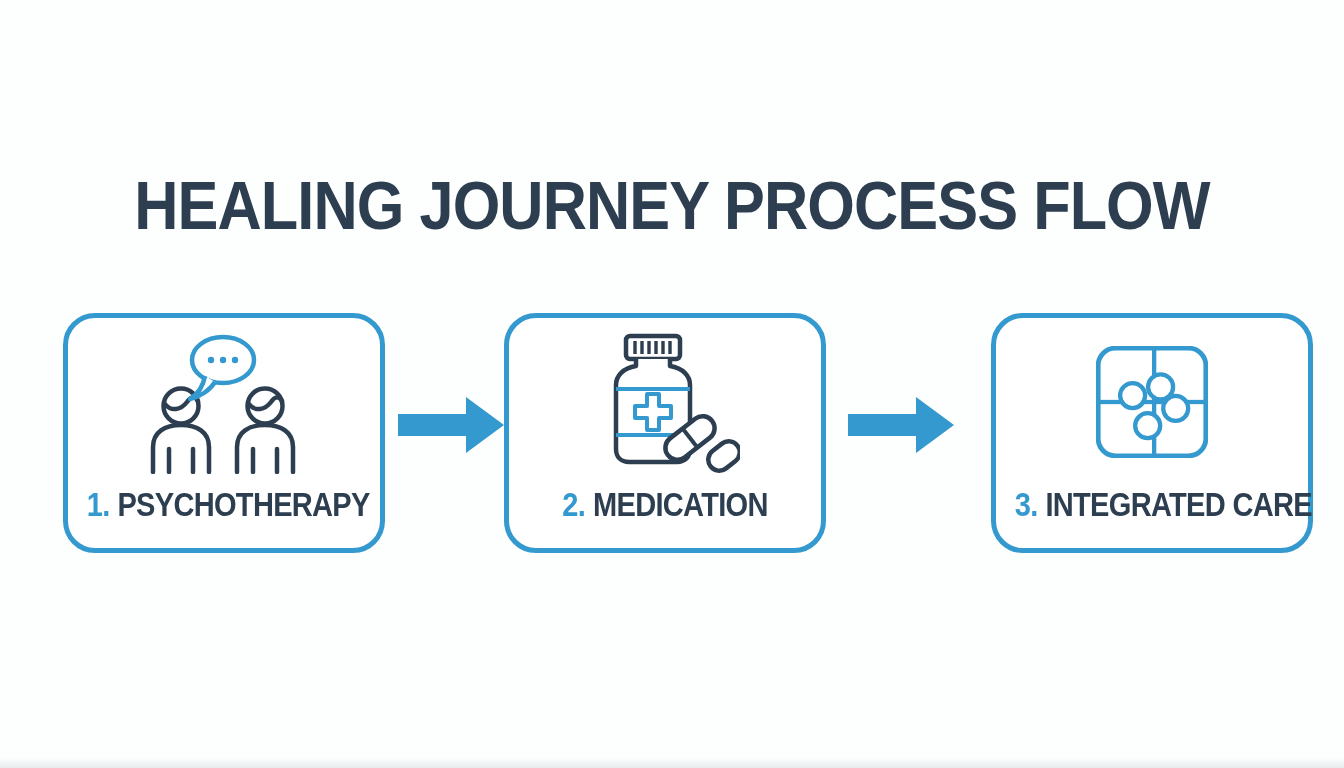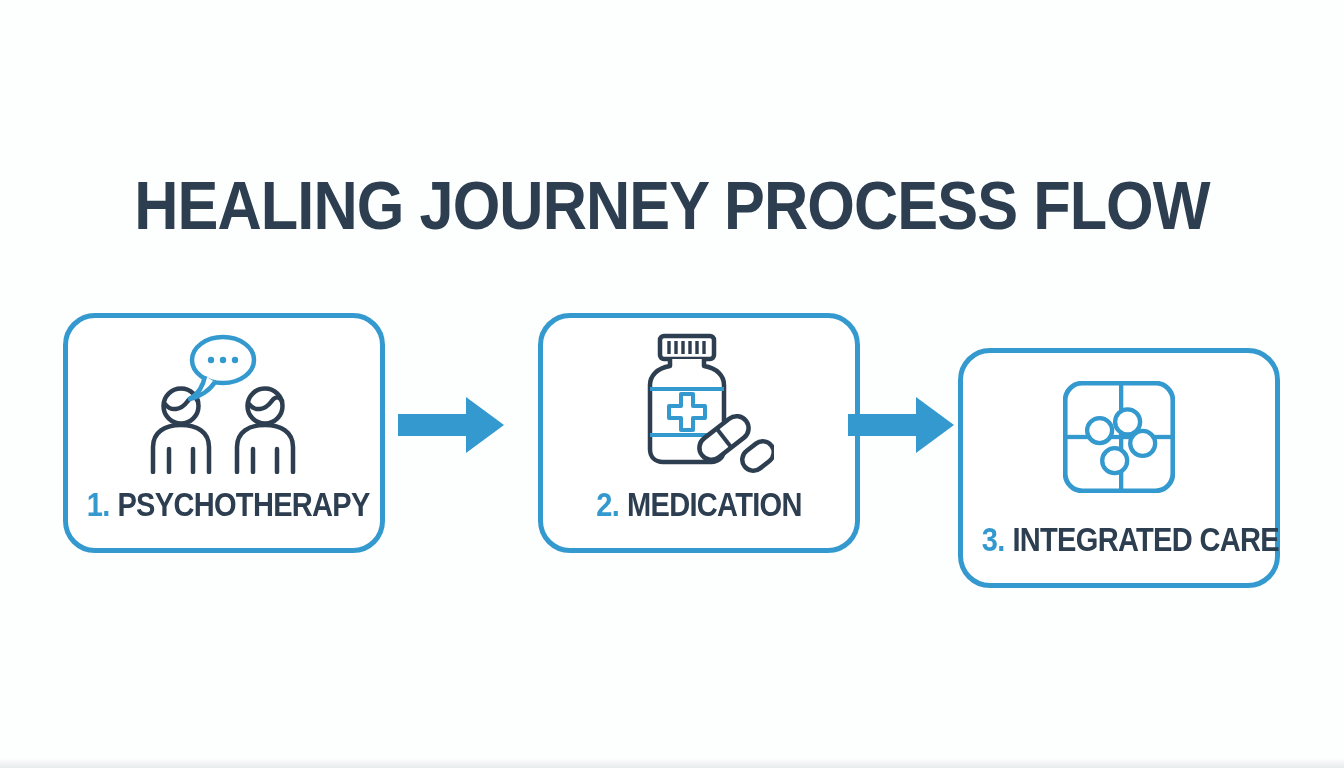--- a/index.html
+++ b/index.html
@@ -30,22 +30,22 @@
   }
   .step-box{
     position:absolute;
     top:313px;
     width:322px;height:240px;
     background:#ffffff;
     border:5px solid var(--accent);
     border-radius:32px;
   }
   .box-1{left:63px;}
-  .box-2{left:538px;}
-  .box-3{left:958px;margin-top:35px;}
+  .box-2{left:504px;}
+  .box-3{left:991px;}
   .step-icon{
     position:absolute;
     left:0;right:0;
     display:flex;justify-content:center;
   }
   .icon-people{top:14px;}
   .icon-meds{top:14px;}
   .icon-puzzle{top:28px;}
   .step-label{
     position:absolute;

